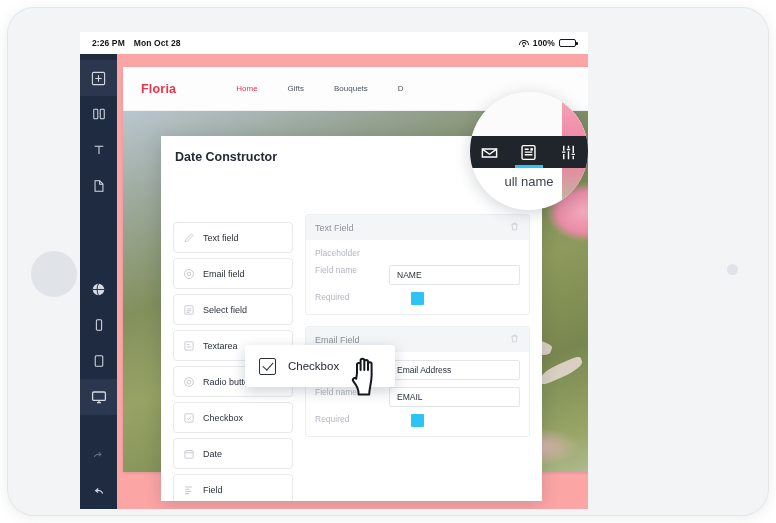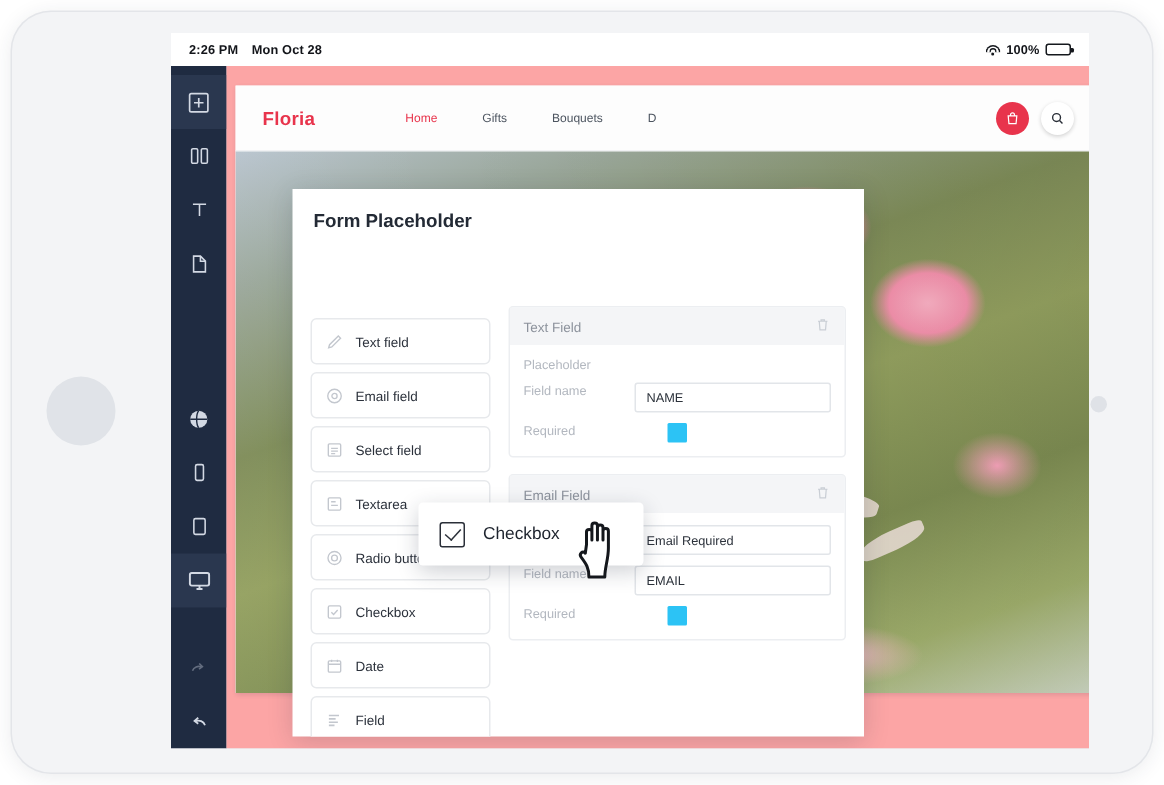--- a/index.html
+++ b/index.html
@@ -30,25 +30,24 @@
     position: absolute;
     right: 30px; top: 256px;
     width: 11px; height: 11px;
     border-radius: 50%;
     background: #dfe2e7;
   }
 
   
   #screen {
     position: absolute;
-    left: 72px; top: 14px;
-    width: 612px; height: 477px;
+    left: 72px; top: 24px;
+    width: 508px; height: 477px;
     background: #ffffff;
     overflow: hidden;
-    margin-left: 34px;
   }
 
   
   #status-bar {
     position: absolute; left: 0; top: 0;
     width: 100%; height: 22px;
     display: flex; align-items: center;
     padding: 0 12px;
     font-size: 8.5px; font-weight: bold; color: #13151a;
     background: #fff;
@@ -442,21 +441,21 @@
             <div class="hero-ribbon" style="left:64%;top:62%;width:60px;height:16px;transform:rotate(18deg)"></div>
             <div class="hero-ribbon" style="left:72%;top:70%;width:46px;height:13px;transform:rotate(-24deg)"></div>
             <div id="hero-heart"></div>
             <div id="hero-shade"></div>
           </div>
 
         </div>
 
         <div id="constructor-panel">
 
-          <div id="constructor-title">Form Placeholder</div>
+          <div id="constructor-title">Date Constructor</div>
 
           <div id="field-palette">
 
             <div class="palette-item">
               <span class="pal-icon">
                 <svg width="12" height="12" viewBox="0 0 16 16" fill="none" stroke="currentColor" stroke-width="1.2">
                   <path d="M11.4 2.6l2 2L5.6 12.4 2.8 13.2l.8-2.8z"></path>
                 </svg>
               </span>
               <span>Text field</span>
@@ -564,21 +563,21 @@
                 <span>Email Field</span>
                 <span class="trash">
                   <svg width="11" height="11" viewBox="0 0 16 16" fill="none" stroke="currentColor" stroke-width="1.2">
                     <path d="M3.4 4.6h9.2M6.4 4.6V3.2h3.2v1.4M4.6 4.6l.7 8.4h5.4l.7-8.4"></path>
                   </svg>
                 </span>
               </div>
               <div class="form-card-body">
                 <div class="form-row">
                   <span class="form-label">Placeholder</span>
-                  <span class="form-input">Email Required</span>
+                  <span class="form-input">Email Address</span>
                 </div>
                 <div class="form-row">
                   <span class="form-label">Field name</span>
                   <span class="form-input">EMAIL</span>
                 </div>
                 <div class="form-row">
                   <span class="form-label">Required</span>
                   <span class="form-check"></span>
                 </div>
               </div>
@@ -592,17 +591,43 @@
           <span class="ghost-check"></span>
           <span>Checkbox</span>
         </div>
 
         <div id="hand-cursor">
           <svg width="38" height="46" viewBox="0 0 38 46">
             <path d="M8 22c0-2 0-6.5 0-8.5s3.6-2.2 3.6 0V19V9.5c0-2.4 3.7-2.4 3.7 0V19v-8.2c0-2.4 3.7-2.4 3.7 0V19v-6c0-2.3 3.6-2.3 3.6 0v11.4c0 7.6-2.4 12.6-2.4 19.2H9.6c0-6-1.6-8.4-5.2-13.2-1.6-2.2 1-4.6 2.8-2.6z" fill="#ffffff" stroke="#14171c" stroke-width="2" stroke-linejoin="round"></path>
           </svg>
         </div>
 
+        <div id="magnifier">
+          <div id="loupe-topstrip"></div>
+          <div id="loupe-photo"></div>
+          <div id="loupe-bar">
+            <div class="loupe-btn">
+              <svg width="19" height="19" viewBox="0 0 20 20" fill="none" stroke="currentColor" stroke-width="1.5">
+                <path d="M2.5 6.4l7.5 5.4 7.5-5.4"></path>
+                <path d="M2.5 6.4h15v8.4h-15z"></path>
+              </svg>
+            </div>
+            <div class="loupe-btn active">
+              <svg width="19" height="19" viewBox="0 0 20 20" fill="none" stroke="currentColor" stroke-width="1.5">
+                <rect x="3.2" y="2.8" width="13.6" height="14.4" rx="1.4"></rect>
+                <path d="M6 6.6h4.2M6 9.6h8M6 12.4h8"></path>
+                <rect x="12" y="5.4" width="2.6" height="2.6" fill="currentColor" stroke="none"></rect>
+              </svg>
+            </div>
+            <div class="loupe-btn">
+              <svg width="19" height="19" viewBox="0 0 20 20" fill="none" stroke="currentColor" stroke-width="1.5">
+                <path d="M5 3v5.2M5 11.6V17M10 3v2.4M10 8.8V17M15 3v7.4M15 13.8V17"></path>
+                <path d="M3.2 9.6h3.6M8.2 6.8h3.6M13.2 12h3.6"></path>
+              </svg>
+            </div>
+          </div>
+          <div id="loupe-text">ull name</div>
+        </div>
 
       </div>
     </div>
   </div>
 </div>
 
 </body></html>

